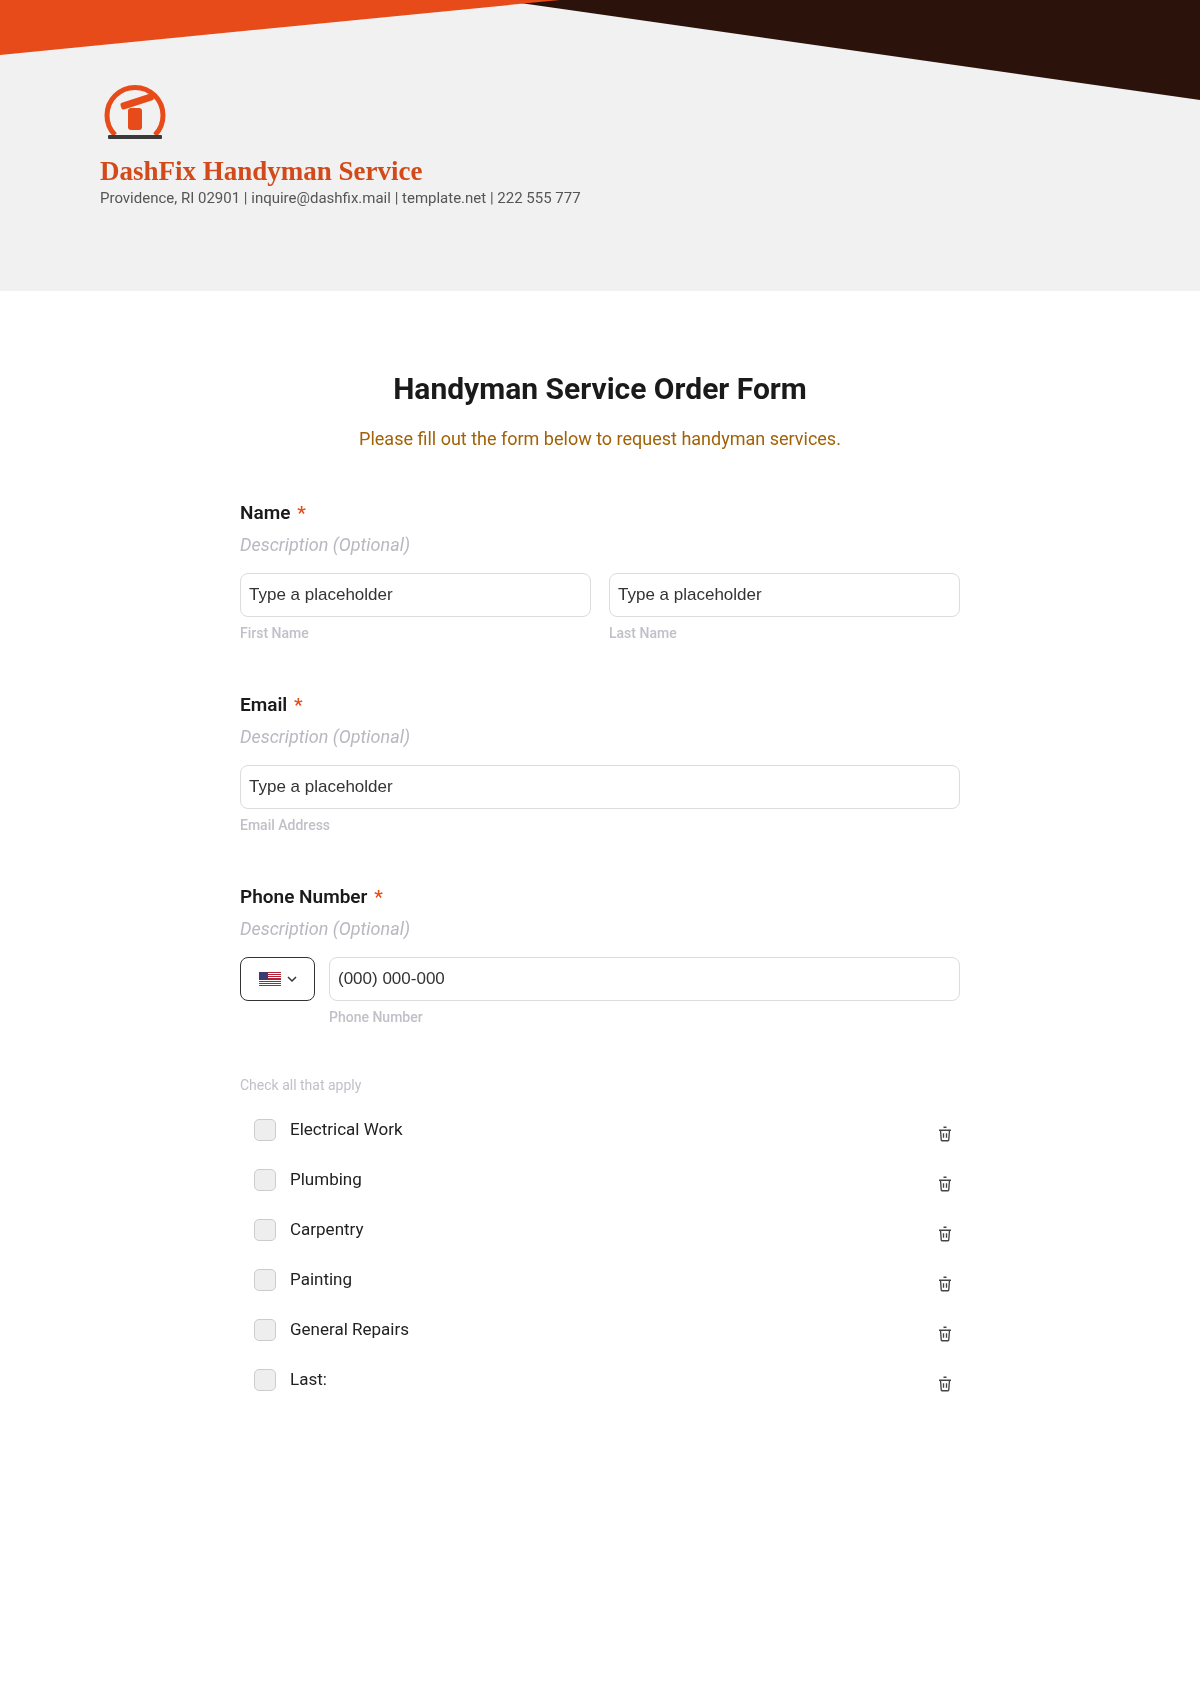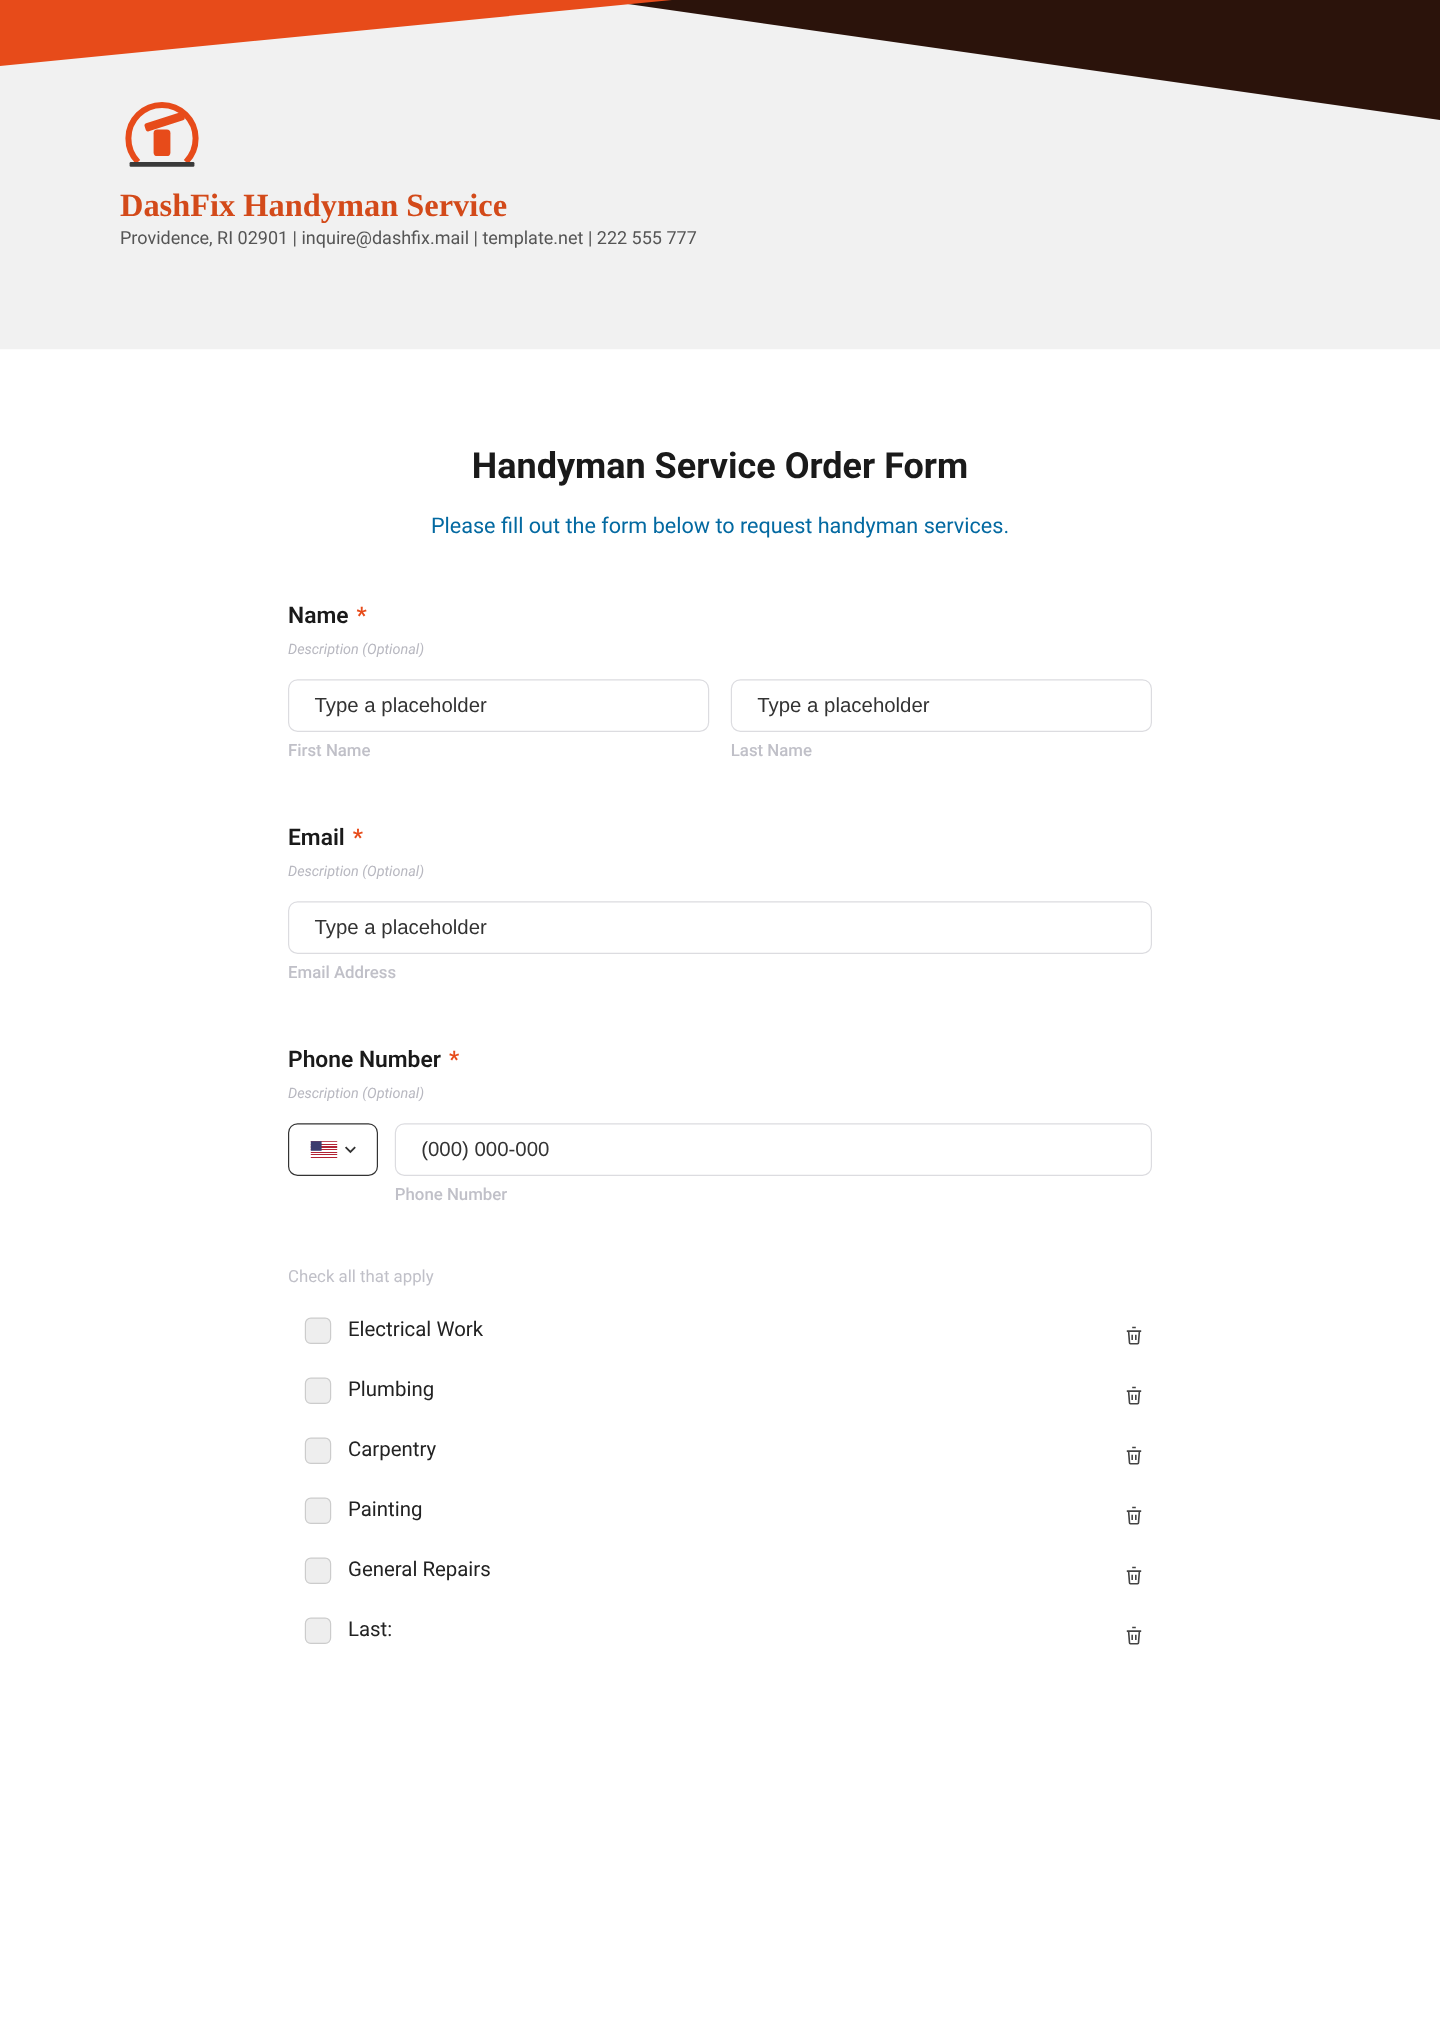--- a/index.html
+++ b/index.html
@@ -8,30 +8,30 @@
 .tri1 { position: absolute; top: 0; right: 0; width: 0; height: 0; border-top: 100px solid #2b130b; border-left: 700px solid transparent; }
 .tri2 { position: absolute; top: 0; right: 0; width: 0; height: 0; border-top: 165px solid #e74b1a; border-left: 640px solid transparent; z-index: -1; }
 .tri3 { position: absolute; top: 0; left: 0; width: 0; height: 0; border-top: 55px solid #e74b1a; border-right: 560px solid transparent; }
 .brand-block { position: absolute; left: 100px; top: 80px; }
 .logo-wrap { display: flex; align-items: center; gap: 12px; }
 .logo-icon { width: 70px; height: 70px; }
 .brand-name { font-family: Georgia, 'Times New Roman', serif; font-size: 27px; font-weight: 600; color: #d34a1a; margin-top: 6px; }
 .brand-contact { font-size: 15px; color: #555; margin-top: 2px; }
 .form-container { max-width: 740px; margin: 80px auto 0; padding: 0 10px; }
 .form-title { font-size: 30px; font-weight: 700; color: #1a1a1a; text-align: center; }
-.form-subtitle { font-size: 18px; color: #0369a1; text-align: center; margin-top: 22px; }
+.form-subtitle { font-size: 18px; color: #a16207; text-align: center; margin-top: 22px; }
 .field-group { margin-top: 52px; }
 .field-label { font-size: 19px; font-weight: 600; color: #1a1a1a; }
 .req-star { color: #e74b1a; margin-left: 2px; }
-.field-desc { font-size: 12px; font-style: italic; color: #b8b8c0; margin-top: 10px; }
+.field-desc { font-size: 18px; font-style: italic; color: #b8b8c0; margin-top: 10px; }
 .field-sub { font-size: 14px; color: #c0c0c8; margin-top: 8px; font-weight: 500; }
 .field-hint { font-size: 14px; color: #c0c0c8; margin-top: 26px; }
 .input-row { display: flex; gap: 18px; margin-top: 18px; }
 .input-col { flex: 1; }
-.text-input { width: 100%; height: 44px; border: 1px solid #dcdce0; border-radius: 8px; padding: 0 21px; font-size: 17px; color: #0f766e; background: #fff; }
+.text-input { width: 100%; height: 44px; border: 1px solid #dcdce0; border-radius: 8px; padding: 0 8px; font-size: 17px; color: #0f766e; background: #fff; }
 .text-input::placeholder { color: #333; }
 .phone-row { display: flex; gap: 14px; margin-top: 18px; align-items: flex-start; }
 .country-btn { height: 44px; width: 75px; border: 1.5px solid #333; border-radius: 8px; background: #fff; display: flex; align-items: center; justify-content: center; gap: 6px; cursor: pointer; }
 .flag { width: 22px; height: 14px; display: inline-block; background: linear-gradient(to bottom, #b22234 0%, #b22234 7.7%, #fff 7.7%, #fff 15.4%, #b22234 15.4%, #b22234 23%, #fff 23%, #fff 30.8%, #b22234 30.8%, #b22234 38.5%, #fff 38.5%, #fff 46.1%, #b22234 46.1%, #b22234 53.8%, #fff 53.8%, #fff 61.5%, #b22234 61.5%, #b22234 69.2%, #fff 69.2%, #fff 76.9%, #b22234 76.9%, #b22234 84.6%, #fff 84.6%, #fff 92.3%, #b22234 92.3%, #b22234 100%); position: relative; }
 .flag::before { content: ""; position: absolute; top: 0; left: 0; width: 9px; height: 7.5px; background: #3c3b6e; }
 .chev { width: 10px; height: 10px; }
 .phone-col { flex: 1; }
 .checkbox-list { margin-top: 16px; }
 .checkbox-item { display: flex; align-items: flex-start; padding: 10px 0 10px 14px; }
 .checkbox-box { width: 22px; height: 22px; border: 1.5px solid #ccc; border-radius: 5px; background: #eee; cursor: pointer; flex-shrink: 0; }

